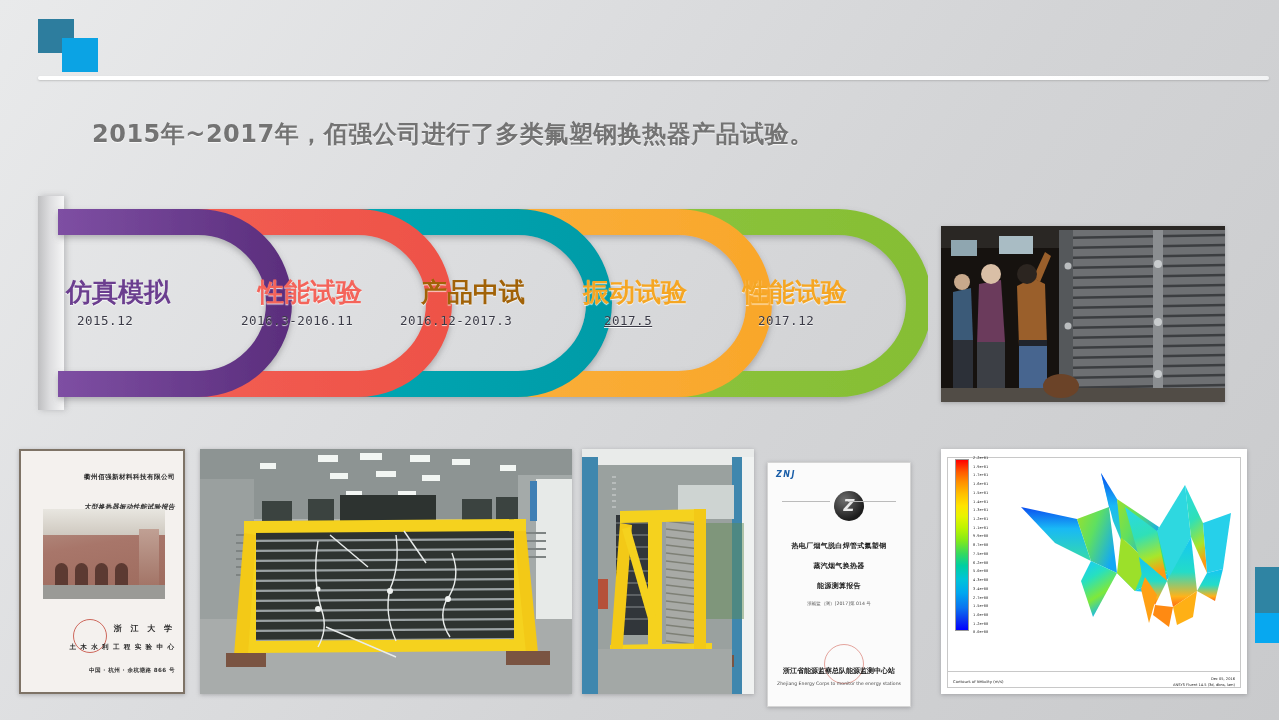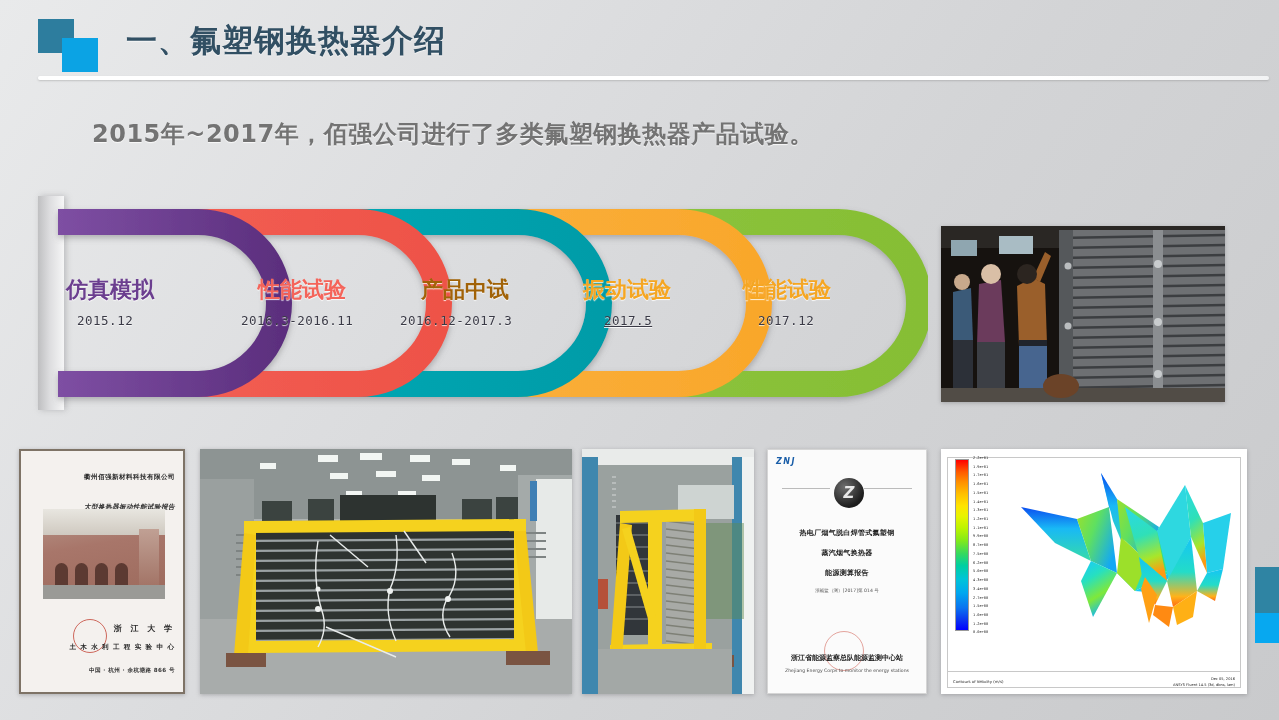--- a/index.html
+++ b/index.html
@@ -39,21 +39,21 @@
 
   
   .timeline { position:absolute; left:38px; top:196px; width:890px; height:214px; }
   .tl-fold {
     position:absolute; left:0; top:0; width:26px; height:214px;
     background:linear-gradient(to right, rgba(160,160,162,.55) 0%, rgba(220,220,222,.9) 45%, rgba(255,255,255,.65) 100%);
     box-shadow: 2px 0 6px rgba(110,110,112,.35);
   }
   .tl-svg { position:absolute; left:0; top:0; }
   .tl-label {
-    position:absolute; font-size:22px; font-weight:bold;
+    position:absolute; font-size:26px; font-weight:bold;
     white-space:nowrap; text-shadow:0 1px 1px rgba(255,255,255,.85);
   }
   .tl-date {
     position:absolute; font-size:12.5px; color:#3a3a46;
     font-family:"DejaVu Sans Mono","Liberation Mono",monospace;
     white-space:nowrap; letter-spacing:.5px;
     text-shadow:0 1px 1px rgba(255,255,255,.8);
   }
 
   
@@ -63,21 +63,21 @@
   }
   .photo .inner { position:absolute; inset:0; overflow:hidden; }
 
   
   .ph-top { left:941px; top:226px; width:284px; height:176px; }
 
   
   .ph-1 { left:19px; top:449px; width:166px; height:245px; }
   .ph-2 { left:200px; top:449px; width:372px; height:245px; }
   .ph-3 { left:582px; top:449px; width:172px; height:245px; }
-  .ph-4 { left:767px; top:449px; width:160px; height:245px; }
+  .ph-4 { left:767px; top:462px; width:144px; height:245px; }
   .ph-5 { left:941px; top:449px; width:306px; height:245px; }
 
   
   .accent-a { position:absolute; left:1255px; top:567px; width:24px; height:46px; background:#2f84a3; }
   .accent-b { position:absolute; left:1255px; top:613px; width:24px; height:30px; background:#07a8f0; }
 
   
   .cover1 { position:absolute; inset:0; background:#f4f1ee; border:2px solid #7e7366; }
   .cover1 .c-line { position:absolute; left:8px; right:8px; text-align:right;
       font-size:6.6px; color:#2a2a2a; font-weight:bold; letter-spacing:.4px; }
@@ -133,21 +133,20 @@
 
   
   .scene { position:absolute; inset:0; }
 </style>
 </head>
 <body>
 
 <div class="title-bar">
   <div class="sq sq-a"></div>
   <div class="sq sq-b"></div>
-  <div class="title-text">一、氟塑钢换热器介绍</div>
   <div class="title-rule"></div>
 </div>
 
 <div class="subtitle">2015年~2017年，佰强公司进行了多类氟塑钢换热器产品试验。</div>
 
 <div class="timeline">
   <div class="tl-fold"></div>
 
   <svg class="tl-svg" width="890" height="214" viewBox="0 0 890 214">
     <defs>

